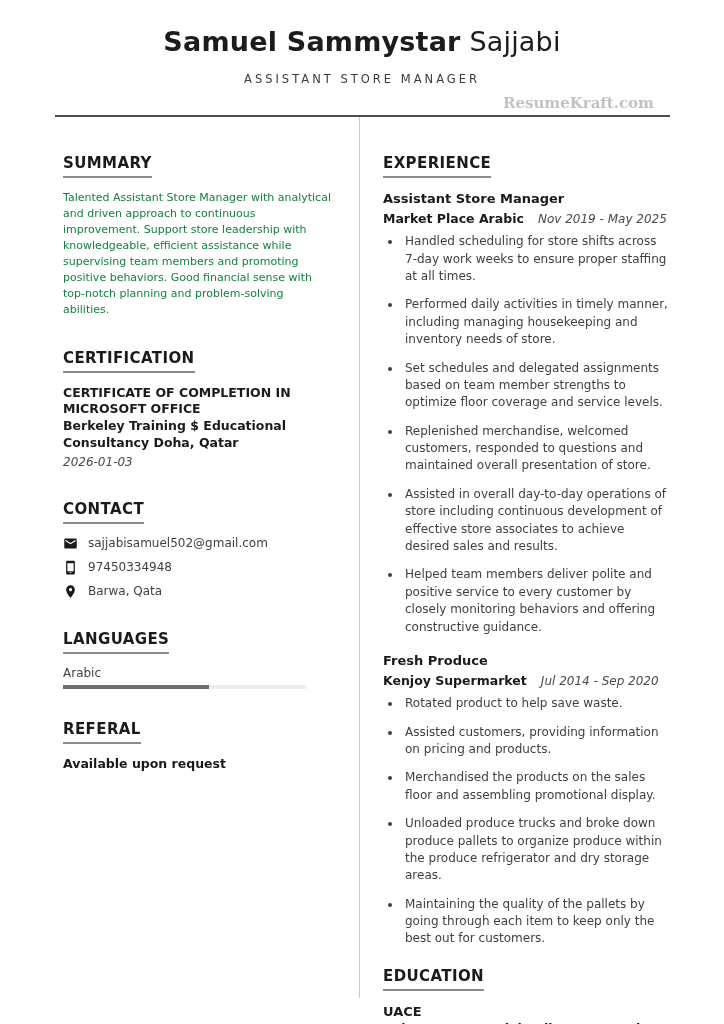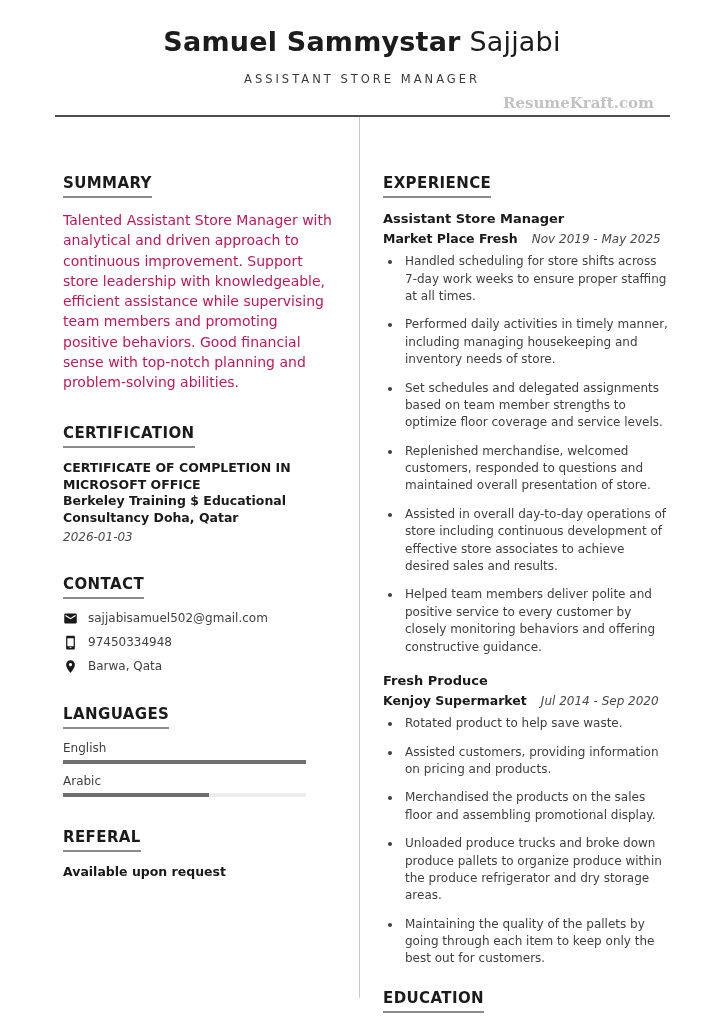--- a/index.html
+++ b/index.html
@@ -38,33 +38,33 @@
     height: 2px;
     background: #4d4d4d;
     margin: 3px 28px 0 29px;
   }
   
   .columns { display: flex; align-items: stretch; height: 881px; }
   .col-left { width: 333px; padding: 36px 26px 0 37px; }
   .v-divider { width: 1px; background: #c9c9c9; }
   .col-right { flex: 1; padding: 36px 26px 0 23px; }
   
-  .sec { margin-bottom: 30px; margin-top: 20px; }
+  .sec { margin-bottom: 30px; }
   .sec-heading {
     display: inline-block;
     font-size: 15px;
     font-weight: bold;
     color: #1b1b1b;
     letter-spacing: 0.4px;
     border-bottom: 2px solid #8b8b8b;
     padding-bottom: 4px;
     margin-bottom: 12px;
   }
   
-  .body-text { font-size: 14px; line-height: 1.45; color: #be185d; }
+  .body-text { font-size: 11px; line-height: 1.45; color: #15803d; }
   .bold-line { font-size: 12.5px; font-weight: bold; color: #1a1a1a; line-height: 1.35; }
   .italic-date { font-size: 12px; font-style: italic; color: #4a4a4a; margin-top: 3px; }
   
   .contact-item { display: flex; align-items: flex-start; margin-bottom: 9px; }
   .contact-item .icon { width: 15px; height: 15px; margin-right: 10px; color: #1a1a1a; flex: none; }
   .contact-item .icon svg { width: 100%; height: 100%; fill: currentColor; }
   .contact-item .value { font-size: 12px; color: #3f3f3f; }
   
   .lang-item { margin-bottom: 10px; }
   .lang-name { font-size: 12px; color: #3f3f3f; margin-bottom: 5px; }
@@ -141,26 +141,20 @@
                 <path d="M12 2C8.1 2 5 5.1 5 9c0 5.2 7 13 7 13s7-7.8 7-13c0-3.9-3.1-7-7-7zm0 9.5c-1.4 0-2.5-1.1-2.5-2.5S10.6 6.5 12 6.5s2.5 1.1 2.5 2.5-1.1 2.5-2.5 2.5z"></path>
               </svg>
           </span>
           <span class="value">Barwa, Qata</span>
         </div>
       </div>
 
       <div class="sec">
         <div class="sec-heading">LANGUAGES</div>
         <div class="lang-item">
-          <div class="lang-name">English</div>
-          <div class="lang-track">
-            <div class="lang-fill" style="width: 100%;"></div>
-          </div>
-        </div>
-        <div class="lang-item">
           <div class="lang-name">Arabic</div>
           <div class="lang-track">
             <div class="lang-fill" style="width: 60%;"></div>
           </div>
         </div>
       </div>
 
       <div class="sec">
         <div class="sec-heading">REFERAL</div>
         <div class="bold-line">Available upon request</div>
@@ -171,21 +165,21 @@
     <div class="v-divider"></div>
 
     <div class="col-right">
 
       <div class="sec" style="margin-bottom: 18px;">
         <div class="sec-heading">EXPERIENCE</div>
 
         <div class="job">
           <div class="job-role">Assistant Store Manager</div>
           <div class="job-line">
-            <span class="job-company">Market Place Fresh</span>
+            <span class="job-company">Market Place Arabic</span>
             <span class="job-dates">Nov 2019 - May 2025</span>
           </div>
           <ul class="bullets">
             <li>Handled scheduling for store shifts across 7-day work weeks to ensure proper staffing at all times.</li>
             <li>Performed daily activities in timely manner, including managing housekeeping and inventory needs of store.</li>
             <li>Set schedules and delegated assignments based on team member strengths to optimize floor coverage and service levels.</li>
             <li>Replenished merchandise, welcomed customers, responded to questions and maintained overall presentation of store.</li>
             <li>Assisted in overall day-to-day operations of store including continuous development of effective store associates to achieve desired sales and results.</li>
             <li>Helped team members deliver polite and positive service to every customer by closely monitoring behaviors and offering constructive guidance.</li>
           </ul>

